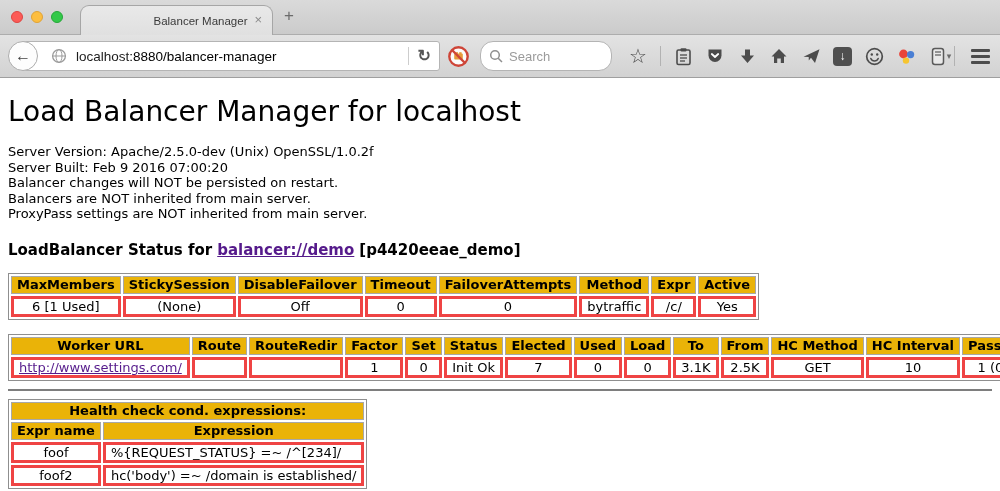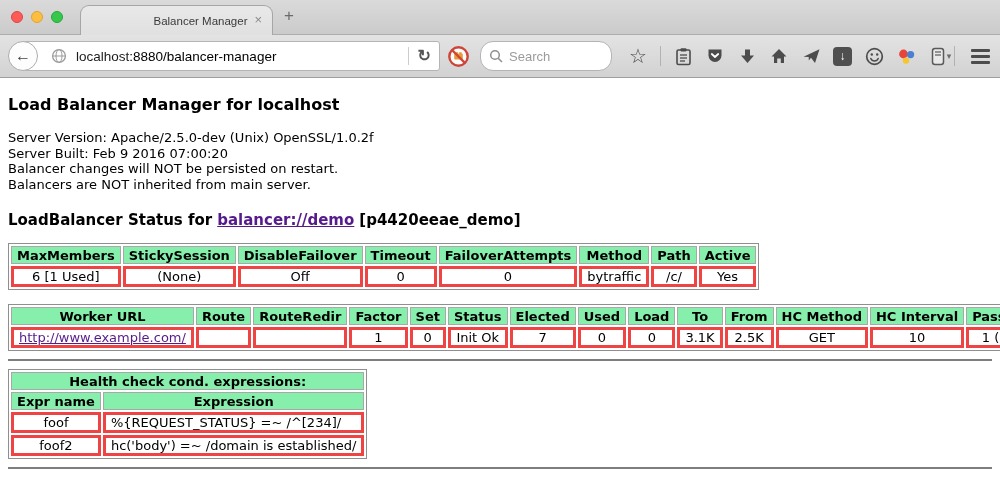--- a/index.html
+++ b/index.html
@@ -64,28 +64,28 @@
   .glyph { font-size:18px; line-height:1; color:#4c4c4c; }
   .vsep { width:1px; height:20px; background:#b2b2b2; }
   .darksq { width:19px; height:19px; border-radius:4px; background:#4f4f4f; color:#fff;
             display:flex; align-items:center; justify-content:center; font-size:12px; font-weight:bold; }
   .caret { font-size:9px; color:#6d6d6d; margin-left:2px; }
   .burger { display:flex; flex-direction:column; gap:3px; }
   .burger span { width:19px; height:3px; background:#4c4c4c; border-radius:1px; }
   .right-icons { display:flex; align-items:center; gap:16px; margin-left:auto; margin-right:4px; }
   
   .content { padding:0 8px; color:#000; }
-  h1.page-title { font-size:16px; margin:17px 0 16px 0; font-weight:bold; }
+  h1.page-title { font-size:28px; margin:17px 0 16px 0; font-weight:normal; }
   .info-lines { font-size:13px; }
   .info-lines div { line-height:15.6px; }
   .status-heading { font-size:15px; font-weight:bold; margin:19px 0 14px 0; }
   .status-heading a { color:#551a8b; margin:0 5px; text-decoration:underline; }
   table.tbl { border-collapse:separate; border-spacing:2px; border:1px solid #8f8f8f;
               font-size:13px; background:#fff; }
-  table.tbl th { background:#86efac; border:1px solid #a8a8a8; padding:0 5px;
+  table.tbl th { background:#eab308; border:1px solid #a8a8a8; padding:0 5px;
                  height:18px; font-weight:bold; text-align:center; white-space:nowrap; }
   table.tbl td { border:3px solid #ef4444; padding:0 5px; height:18px;
                  text-align:center; white-space:nowrap; }
   table.tbl td a { color:#551a8b; text-decoration:underline; }
   table.worker { margin-top:14px; }
   table.worker td:first-child { text-align:left; }
   table.health { }
   table.health td:last-child { text-align:left; }
   hr.rule { border:none; border-top:1px solid #7e7e7e; border-bottom:1px solid #7e7e7e;
             height:1px; background:transparent; margin:8px 0; }
@@ -214,34 +214,35 @@
 </div>
 
 <div class="content">
   <h1 class="page-title">Load Balancer Manager for localhost</h1>
 
   <div class="info-lines">
       <div>Server Version: Apache/2.5.0-dev (Unix) OpenSSL/1.0.2f</div>
       <div>Server Built: Feb 9 2016 07:00:20</div>
       <div>Balancer changes will NOT be persisted on restart.</div>
       <div>Balancers are NOT inherited from main server.</div>
+      <div>ProxyPass settings are NOT inherited from main server.</div>
     </div>
 
   <div class="status-heading"><span>LoadBalancer Status for</span><a href="#" class="vlink">balancer://demo</a><span>[p4420eeae_demo]</span></div>
 
   <table class="tbl balancer">
       <thead>
         <tr>
           <th>MaxMembers</th>
           <th>StickySession</th>
           <th>DisableFailover</th>
           <th>Timeout</th>
           <th>FailoverAttempts</th>
           <th>Method</th>
-          <th>Path</th>
+          <th>Expr</th>
           <th>Active</th>
         </tr>
       </thead>
       <tbody>
         <tr>
           <td>6 [1 Used]</td>
           <td>(None)</td>
           <td>Off</td>
           <td>0</td>
           <td>0</td>
@@ -266,21 +267,21 @@
           <th>Load</th>
           <th>To</th>
           <th>From</th>
           <th>HC Method</th>
           <th>HC Interval</th>
           <th>Passes</th>
         </tr>
       </thead>
       <tbody>
         <tr>
-          <td><a href="#">http://www.example.com/</a></td>
+          <td><a href="#">http://www.settings.com/</a></td>
           <td></td>
           <td></td>
           <td>1</td>
           <td>0</td>
           <td>Init Ok</td>
           <td>7</td>
           <td>0</td>
           <td>0</td>
           <td>3.1K</td>
           <td>2.5K</td>

